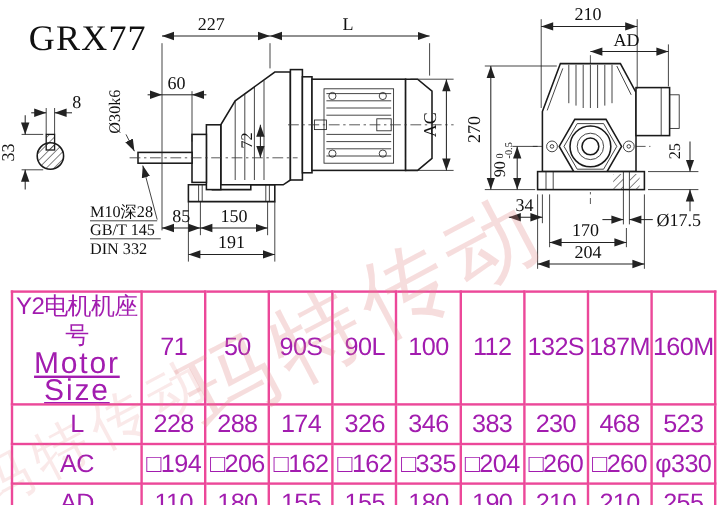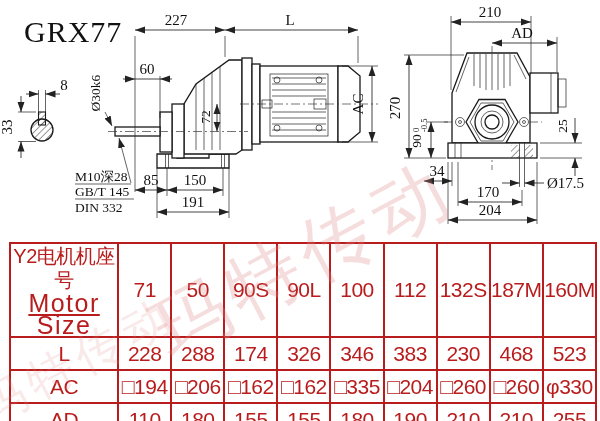--- a/index.html
+++ b/index.html
@@ -13,22 +13,22 @@
   .on{stroke:#1a1a1a;stroke-width:1.3;fill:none;}
   .t{stroke:#222;stroke-width:0.7;fill:none;}
   .d{stroke:#222;stroke-width:0.85;fill:none;}
   .cl{stroke:#3a3a3a;stroke-width:0.7;fill:none;stroke-dasharray:9 3 2 3;}
   .wm{position:absolute;color:#e08888;opacity:.28;font-size:74px;letter-spacing:8px;
       white-space:nowrap;transform:rotate(-28deg);pointer-events:none;z-index:4;
       font-family:"Liberation Sans","DejaVu Sans",sans-serif;}
   .wm2{font-size:46px;opacity:.18;}
   table.spec{position:absolute;left:9px;top:242px;width:588px;border-collapse:collapse;
       table-layout:fixed;z-index:2;background:transparent;}
-  table.spec td{border:2px solid #b91c1c;text-align:center;vertical-align:middle;
-      font-family:"Liberation Sans","DejaVu Sans",sans-serif;font-size:21px;color:#b91c1c;
+  table.spec td{border:2px solid #ec4899;text-align:center;vertical-align:middle;
+      font-family:"Liberation Sans","DejaVu Sans",sans-serif;font-size:21px;color:#a21caf;
       letter-spacing:-0.5px;padding:0;overflow:hidden;}
   table.spec tr.hdr td{height:57px;}
   table.spec tr.row td{height:31px;}
   .hc1{font-size:20px;line-height:24px;}
   .hc2{font-size:25px;line-height:22px;letter-spacing:1.5px;text-decoration:underline;}
 </style>
 </head>
 <body>
 
 <div id="page">

